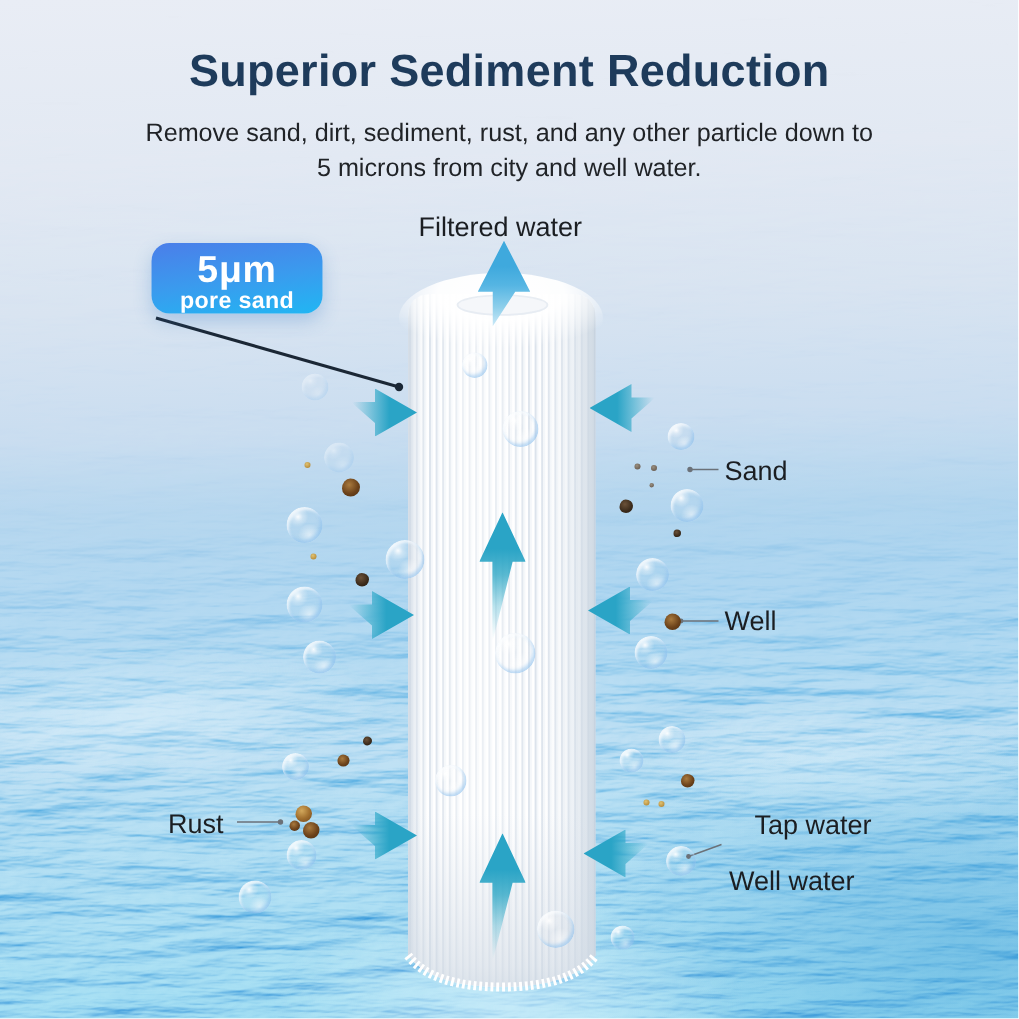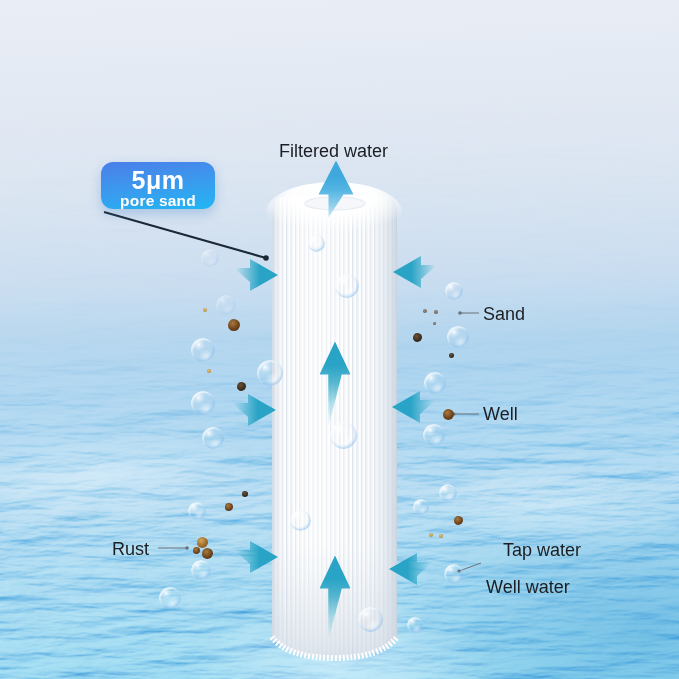--- a/index.html
+++ b/index.html
@@ -81,20 +81,25 @@
 
   <div class="tint" style="left:380px;top:480px;width:299px;height:199px;
               background:radial-gradient(ellipse at 90% 75%, rgba(45,150,210,.40), rgba(45,150,210,0) 70%);"></div>
   <div class="tint" style="left:180px;top:600px;width:320px;height:120px;border-radius:50%;
               background:radial-gradient(ellipse at 50% 60%, rgba(235,248,255,.50), rgba(235,248,255,0) 70%);filter:blur(6px);"></div>
   <div class="tint" style="left:-40px;top:430px;width:300px;height:90px;border-radius:50%;
               background:radial-gradient(ellipse at 45% 50%, rgba(240,250,255,.40), rgba(240,250,255,0) 70%);filter:blur(5px);transform:rotate(-4deg);"></div>
   <div class="tint" style="left:420px;top:470px;width:260px;height:80px;border-radius:50%;
               background:radial-gradient(ellipse at 55% 50%, rgba(240,250,255,.35), rgba(240,250,255,0) 70%);filter:blur(5px);transform:rotate(3deg);"></div>
 
+  <div class="title">Superior Sediment Reduction</div>
+  <div class="subtitle">
+    <span>Remove sand, dirt, sediment, rust, and any other particle down to</span><br>
+    <span>5 microns from city and well water.</span>
+  </div>
 
   <svg class="lay" width="679" height="679" viewBox="0 0 679 679">
     <defs>
       <pattern id="pleats" width="4.4" height="10" patternUnits="userSpaceOnUse">
         <rect width="4.4" height="10" fill="#ffffff"></rect>
         <rect x="0" width="1.4" height="10" fill="#dce3ec"></rect>
         <rect x="1.4" width="1.2" height="10" fill="#f4f7fa"></rect>
       </pattern>
       <linearGradient id="cartShade" x1="0" y1="0" x2="1" y2="0">
         <stop offset="0" stop-color="#c9d4e0" stop-opacity=".8"></stop>

